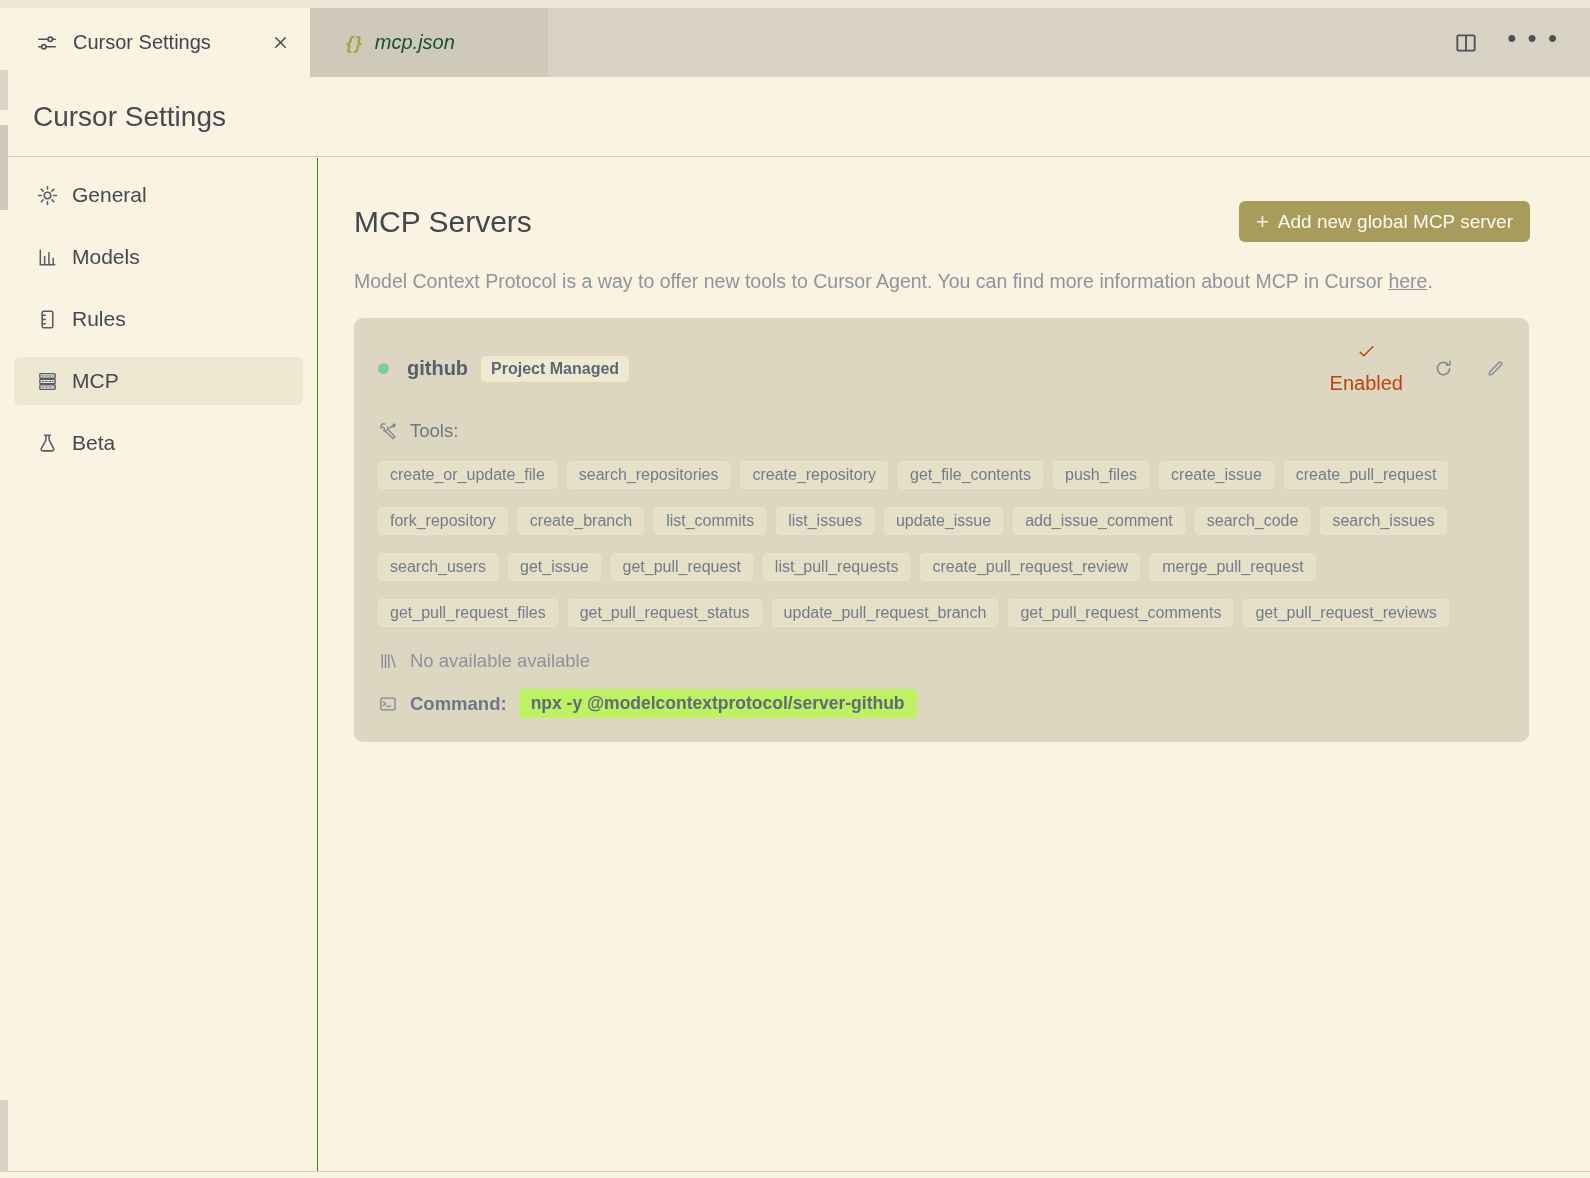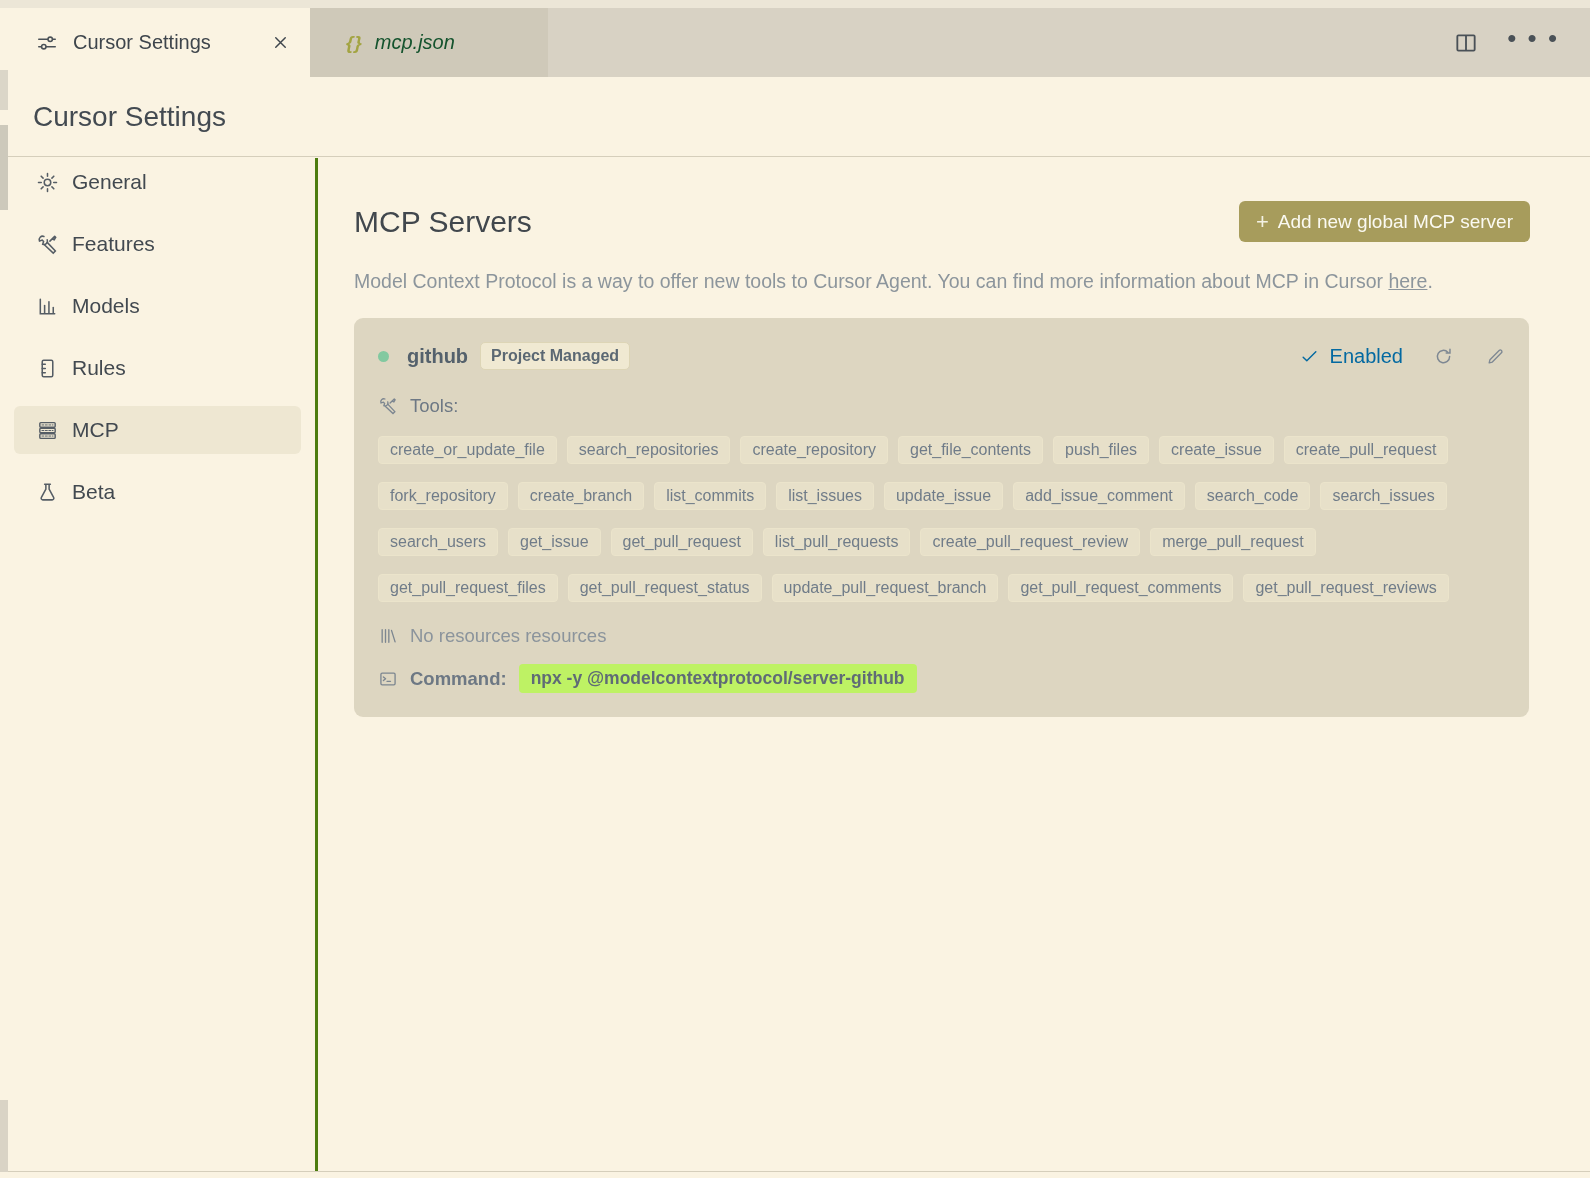--- a/index.html
+++ b/index.html
@@ -32,21 +32,21 @@
   .dots { font-size:26px; letter-spacing:3px; color:#4a5157; line-height:20px; padding-bottom:10px; }
   
   .page-header {
     position:absolute; top:77px; left:0; right:0; height:80px;
     background:#faf3e2; border-bottom:1px solid #d5cebb;
     display:flex; align-items:center; padding-left:33px;
   }
   .page-title { font-size:28px; font-weight:500; color:#434a51; }
   
   .body { position:absolute; top:158px; left:0; right:0; bottom:6px; display:flex; border-bottom:1px solid #d5cebb; background:#faf3e2; }
-  .sidebar { width:318px; flex:0 0 318px; border-right:3px solid #4d7c0f; }
+  .sidebar { width:318px; flex:0 0 318px; border-right:1px solid #4d7c0f; padding-top:13px; }
   .side-item {
     display:flex; align-items:center; height:48px; margin:0 14px 14px 14px;
     padding:0 22px; border-radius:6px; cursor:pointer; color:#4a5157;
   }
   .side-item.selected { background:#eee7d2; }
   .side-item .side-icon { display:flex; align-items:center; color:#555d65; }
   .side-item .side-label { margin-left:13px; font-size:21px; color:#424950; }
   
   .main { flex:1; padding:0 60px 0 36px; }
   .main-header { display:flex; justify-content:space-between; align-items:center; margin-top:43px; }
@@ -64,21 +64,21 @@
     margin-top:19px; width:1175px; background:#ddd6c1; border-radius:9px; padding:24px;
   }
   .card-header { display:flex; align-items:center; }
   .status-dot { width:11px; height:11px; border-radius:50%; background:#82c9a0; flex:0 0 auto; }
   .server-name { margin-left:18px; font-size:20px; font-weight:700; color:#54616c; }
   .badge {
     margin-left:12px; background:#f0e9d2; border:1px solid #ddd5b6; border-radius:5px;
     padding:4px 10px; font-size:16px; font-weight:600; color:#5b6873;
   }
   .card-header-right { margin-left:auto; display:flex; align-items:center; color:#7e8893; }
-  .enabled-toggle { display:flex; align-items:center; gap:11px; font-size:20px; color:#0369a1; cursor:pointer; }
+  .enabled-toggle { display:flex; align-items:center; gap:11px; font-size:20px; color:#c2410c; cursor:pointer;flex-direction:column; }
   .hdr-icon { display:flex; align-items:center; color:#7e8893; cursor:pointer; }
   .refresh { margin-left:30px; }
   .edit { margin-left:32px; }
   .tools-row { margin-top:25px; display:flex; align-items:center; gap:12px; color:#6d7884; font-size:18.5px; }
   .tools-row .row-icon, .resource-row .row-icon, .command-row .row-icon { display:flex; align-items:center; color:#7c8690; }
   .tags { margin-top:19px; display:flex; flex-wrap:wrap; gap:18px 10px; max-width:1127px; }
   .tag {
     background:#e7e0c9; border:1px solid #ebe4cb; border-radius:4px;
     padding:4px 11px; font-size:16px; color:#707c89; white-space:nowrap;
   }
@@ -147,30 +147,20 @@
       <div class="side-item">
         <span class="side-icon">
           <svg width="23" height="23" viewBox="0 0 24 24" fill="none" stroke="currentColor" stroke-width="1.6" stroke-linecap="round">
             <circle cx="12" cy="12" r="3.4"></circle>
             <path d="M12 2.6v2.9M12 18.5v2.9M2.6 12h2.9M18.5 12h2.9M5.4 5.4l2 2M16.6 16.6l2 2M18.6 5.4l-2 2M7.4 16.6l-2 2"></path>
           </svg>
         </span>
         <span class="side-label">General</span>
       </div>
 
-      <div class="side-item">
-        <span class="side-icon">
-          <svg width="23" height="23" viewBox="0 0 24 24" fill="none" stroke="currentColor" stroke-width="1.6" stroke-linecap="round">
-            <path d="M8.3 3.6a3.6 3.6 0 00-4.7 4.7l2.9-.9 1.4 1.4-.9 2.9a3.6 3.6 0 004.7-4.7"></path>
-            <path d="M9 12.5L18 21l2.2-2.2-8.5-9"></path>
-            <path d="M14.5 8.5L19.5 3.5M19.5 3.5l1 1-1.5 2.5-1.5-.5"></path>
-          </svg>
-        </span>
-        <span class="side-label">Features</span>
-      </div>
 
       <div class="side-item">
         <span class="side-icon">
           <svg width="23" height="23" viewBox="0 0 24 24" fill="none" stroke="currentColor" stroke-width="1.6" stroke-linecap="round">
             <path d="M4.5 4.5v15h15"></path>
             <line x1="9" y1="19" x2="9" y2="11"></line>
             <line x1="13.5" y1="19" x2="13.5" y2="7"></line>
             <line x1="18" y1="19" x2="18" y2="13"></line>
           </svg>
         </span>
@@ -317,21 +307,21 @@
 
             <span class="tag">get_pull_request_reviews</span>
           </div>
 
         <div class="resource-row">
           <span class="row-icon">
             <svg width="20" height="20" viewBox="0 0 24 24" fill="none" stroke="currentColor" stroke-width="1.6" stroke-linecap="round">
               <path d="M5 4.5v15M9 4.5v15M13 4.5v15M16.2 5.2l4.3 13.8"></path>
             </svg>
           </span>
-          <span>No resources resources</span>
+          <span>No available available</span>
         </div>
 
         <div class="command-row">
           <span class="row-icon">
             <svg width="20" height="20" viewBox="0 0 24 24" fill="none" stroke="currentColor" stroke-width="1.6" stroke-linecap="round" stroke-linejoin="round">
               <rect x="3.5" y="5" width="17" height="14" rx="1.5"></rect>
               <path d="M6.5 9.5l2.6 2.2-2.6 2.2M10.8 14.8h4.2"></path>
             </svg>
           </span>
           <span>Command:</span>

